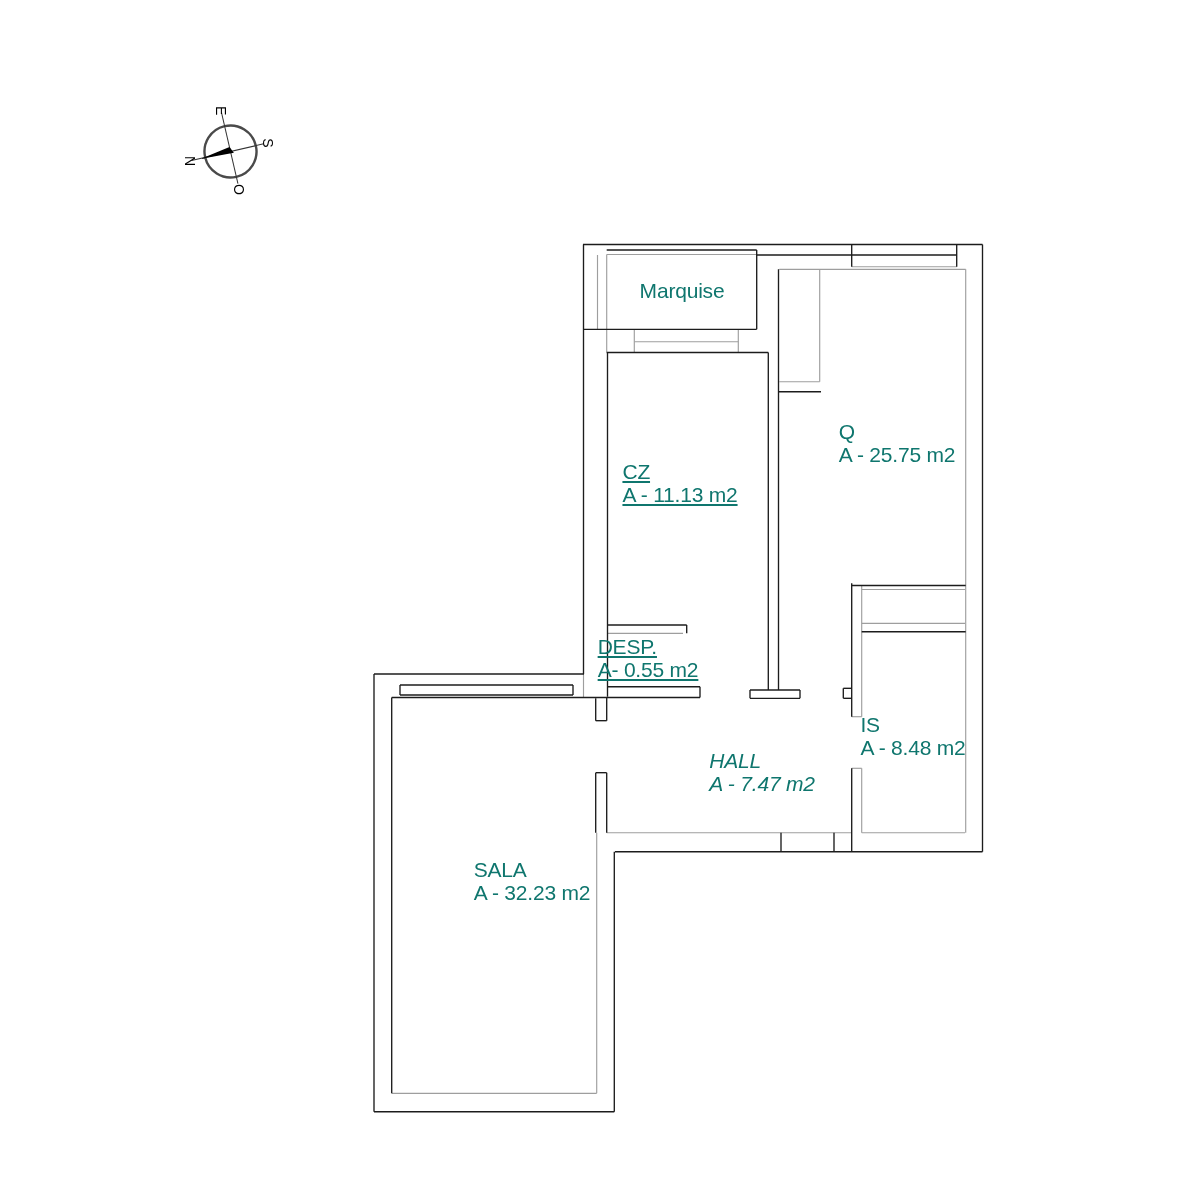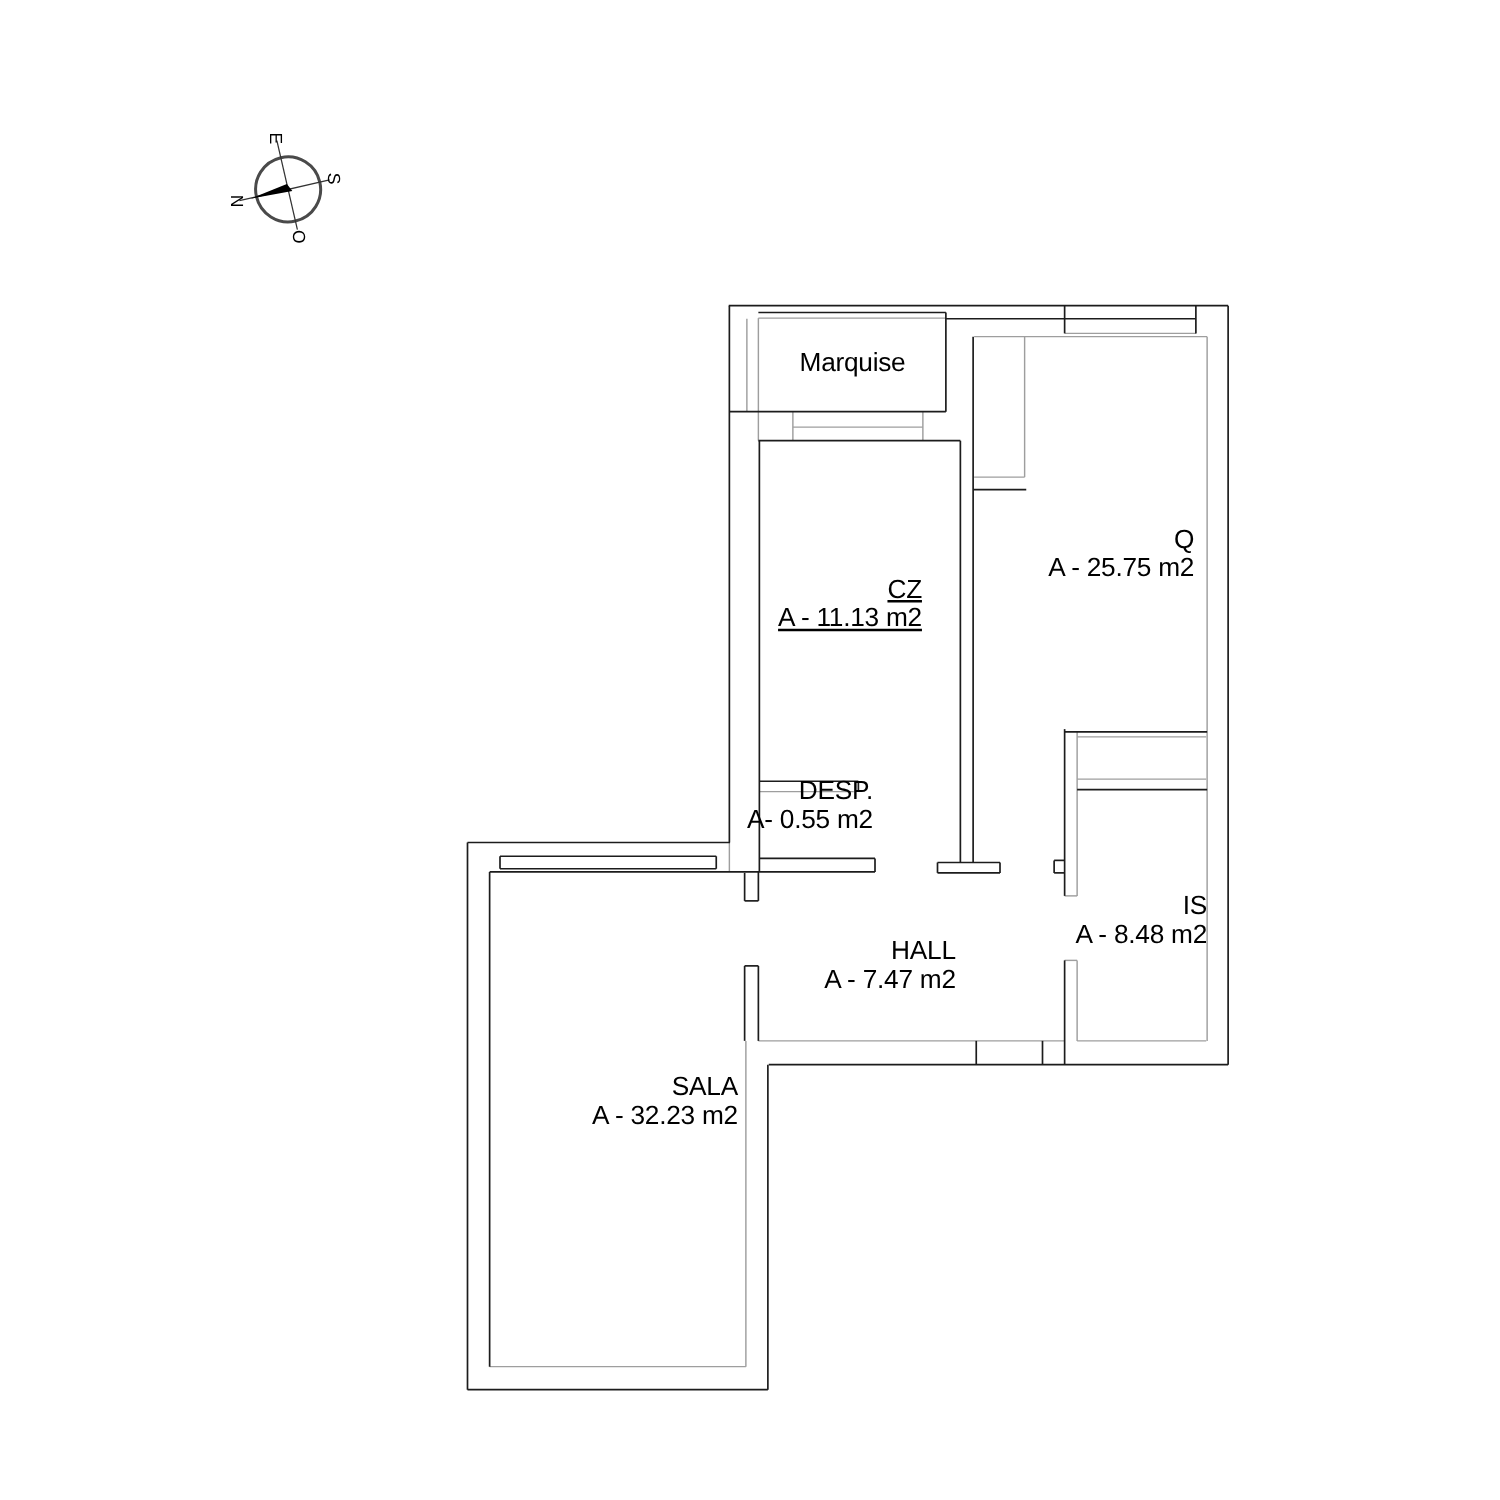--- a/index.html
+++ b/index.html
@@ -9,24 +9,24 @@
     position:relative;
     overflow:hidden;
     font-family:"Liberation Sans", sans-serif;
   }
   .canvas{position:absolute;inset:0;}
   svg#plan-svg{position:absolute;left:0;top:0;}
   #labels{position:absolute;inset:0;pointer-events:none;}
   .room-label{
     position:absolute;
     transform:translate(-50%,-50%);
-    text-align:right;
+    text-align:left;
     font-size:21px;
     line-height:23px;
-    color:#000000;
+    color:#0f766e;
     letter-spacing:-0.2px;
     white-space:nowrap;
   }
   .room-label .area{display:block;}
 </style>
 </head>
 <body>
 
 <div class="canvas">
   <svg id="plan-svg" width="1200" height="1200" viewBox="0 0 1200 1200">
@@ -115,18 +115,18 @@
         <text x="0" y="0" font-size="14" fill="#000" text-anchor="middle" dominant-baseline="central" transform="translate(0,-42) rotate(103)" font-family="&quot;Liberation Sans&quot;, sans-serif">E</text>
         <text x="0" y="0" font-size="14" fill="#000" text-anchor="middle" dominant-baseline="central" transform="translate(38,0) rotate(103)" font-family="&quot;Liberation Sans&quot;, sans-serif">S</text>
         <text x="0" y="0" font-size="14" fill="#000" text-anchor="middle" dominant-baseline="central" transform="translate(0,39) rotate(103)" font-family="&quot;Liberation Sans&quot;, sans-serif">O</text>
         <text x="0" y="0" font-size="14" fill="#000" text-anchor="middle" dominant-baseline="central" transform="translate(-42,0) rotate(103)" font-family="&quot;Liberation Sans&quot;, sans-serif">N</text>
       </g>
     </svg>
   <div id="labels">
       <div class="room-label" style="left: 682px; top: 290px;"><span>Marquise</span></div>
       <div class="room-label" style="left: 680px; top: 483px; text-decoration: underline;"><span>CZ</span><span class="area">A - 11.13 m2</span></div>
       <div class="room-label" style="left: 897px; top: 443px;"><span>Q</span><span class="area">A - 25.75 m2</span></div>
-      <div class="room-label" style="left: 648px; top: 644px;"><span>DESP.</span><span class="area">A- 0.55 m2</span></div>
+      <div class="room-label" style="left: 648px; top: 658px; text-decoration: underline;"><span>DESP.</span><span class="area">A- 0.55 m2</span></div>
       <div class="room-label" style="left: 913px; top: 736px;"><span>IS</span><span class="area">A - 8.48 m2</span></div>
-      <div class="room-label" style="left: 712px; top: 772px;"><span>HALL</span><span class="area">A - 7.47 m2</span></div>
+      <div class="room-label" style="left: 762px; top: 772px; font-style: italic;"><span>HALL</span><span class="area">A - 7.47 m2</span></div>
       <div class="room-label" style="left: 532px; top: 881px;"><span>SALA</span><span class="area">A - 32.23 m2</span></div>
     </div>
 </div>
 
 </body></html>

